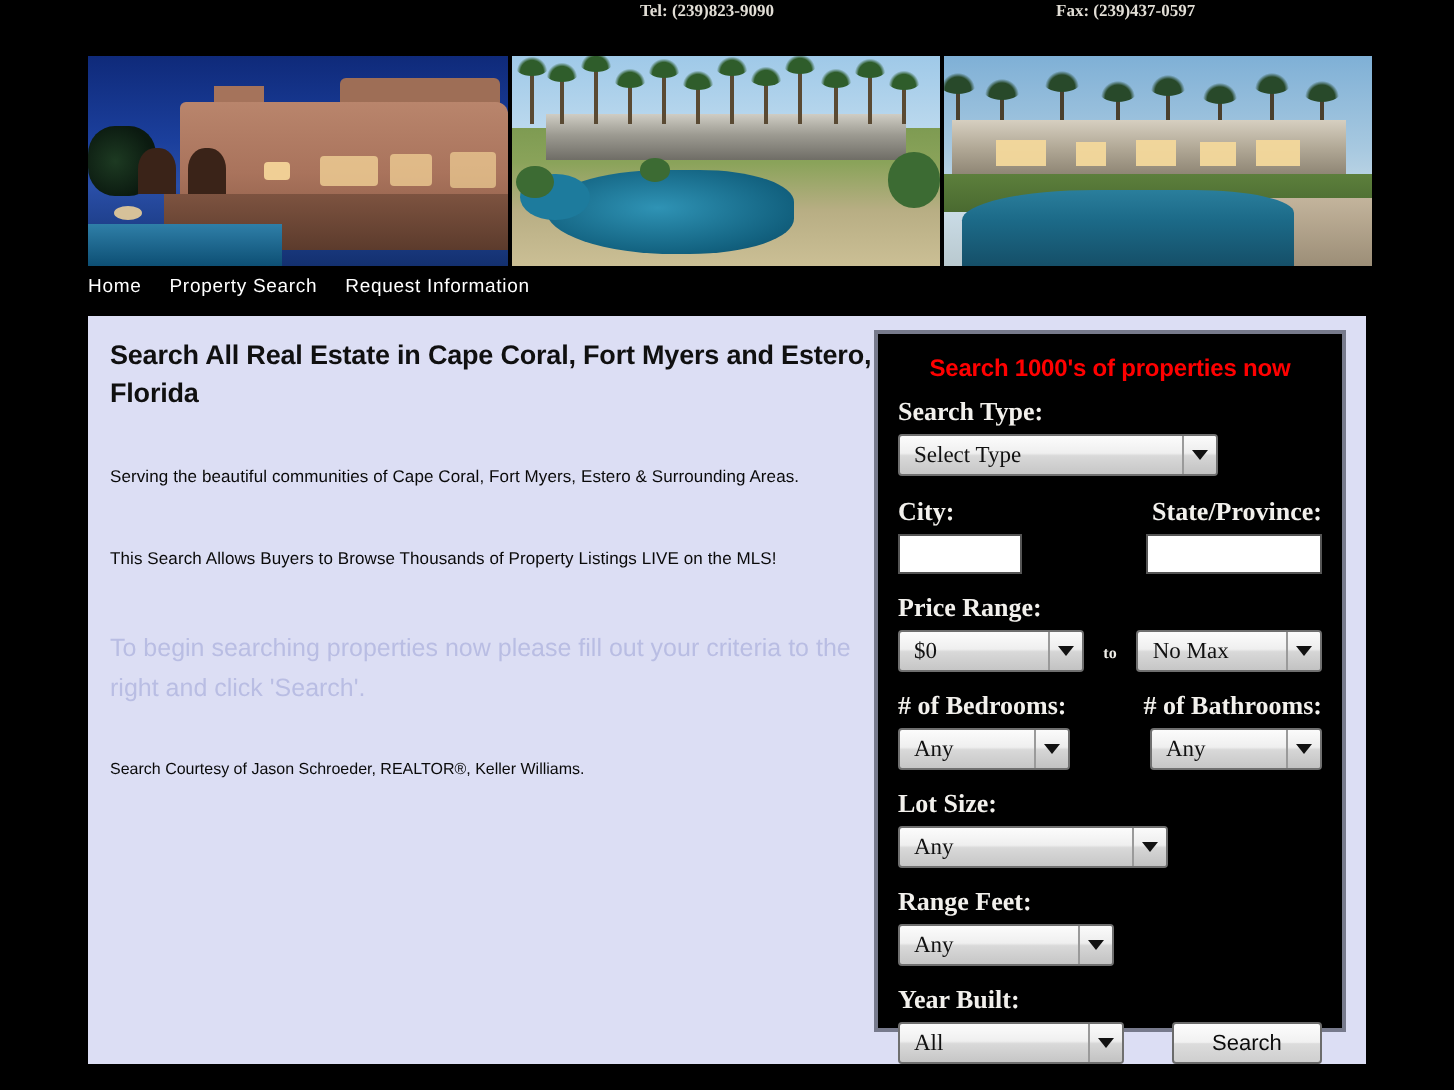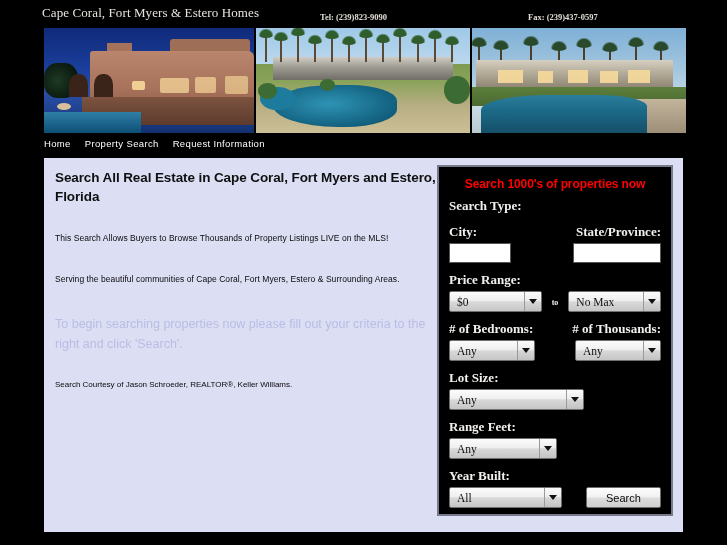--- a/index.html
+++ b/index.html
@@ -21,21 +21,21 @@
     position: absolute;
     left: 42px; top: 5px;
     font-family: "Liberation Serif", serif;
     font-size: 13px;
     color: #e8e4dd;
     letter-spacing: 0.1px;
     white-space: nowrap;
   }
   .phone {
     position: absolute;
-    top: 12px;
+    top: 0;
     font-family: "Liberation Serif", serif;
     font-size: 8.5px;
     font-weight: bold;
     color: #e2ded6;
     white-space: nowrap;
   }
   .phone.tel { left: 320px; }
   .phone.fax { left: 498px; padding-left: 30px; }
 
   
@@ -327,21 +327,20 @@
     margin-bottom: 0px;
   }
   .mt9  { margin-top: 9px; }
   .mt10 { margin-top: 10px; }
 </style>
 </head>
 <body>
 
 <div id="page">
 
-  <div class="site-title">Cape Coral, Fort Myers &amp; Estero Homes</div>
   <div class="phone tel">Tel: (239)823-9090</div>
   <div class="phone fax">Fax: (239)437-0597</div>
 
   <div class="banner">
 
     <div class="banner-photo p1">
       <div class="sky"></div>
       <div class="tree"></div>
       <div class="roofblock"></div>
       <div class="tower"></div>
@@ -406,32 +405,36 @@
   <div class="nav">
     <a href="#">Home</a>
     <a href="#">Property Search</a>
     <a href="#">Request Information</a>
   </div>
 
   <div class="content-panel">
 
     <div class="left-col">
       <h1 class="page-heading">Search All Real Estate in Cape Coral, Fort Myers and Estero, Florida</h1>
+      <p class="body-line">Serving the beautiful communities of Cape Coral, Fort Myers, Estero &amp; Surrounding Areas.</p>
       <p class="body-line">This Search Allows Buyers to Browse Thousands of Property Listings LIVE on the MLS!</p>
-      <p class="body-line">Serving the beautiful communities of Cape Coral, Fort Myers, Estero &amp; Surrounding Areas.</p>
       <p class="callout">To begin searching properties now please fill out your criteria to the right and click 'Search'.</p>
       <p class="courtesy">Search Courtesy of Jason Schroeder, REALTOR®, Keller Williams.</p>
     </div>
 
     <div class="search-panel">
 
       <div class="search-title">Search 1000's of properties now</div>
 
       
       <label class="fld-label">Search Type:</label>
+      <div class="sel w160">
+        <span class="val">Select Type</span>
+        <span class="arrowbox"></span>
+      </div>
 
       
       <div class="row space mt10">
         <div class="grp">
           <label class="fld-label">City:</label>
           <input class="txt" type="text" value="" style="">
         </div>
         <div class="grp right">
           <label class="fld-label">State/Province:</label>
           <input class="txt wide" type="text" value="" style="">
@@ -457,21 +460,21 @@
       
       <div class="row space mt9">
         <div class="grp">
           <label class="fld-label"># of Bedrooms:</label>
           <div class="sel w86">
             <span class="val">Any</span>
             <span class="arrowbox"></span>
           </div>
         </div>
         <div class="grp right">
-          <label class="fld-label"># of Thousands:</label>
+          <label class="fld-label"># of Bathrooms:</label>
           <div class="sel w86">
             <span class="val">Any</span>
             <span class="arrowbox"></span>
           </div>
         </div>
       </div>
 
       
       <div class="mt9">
         <label class="fld-label">Lot Size:</label>

